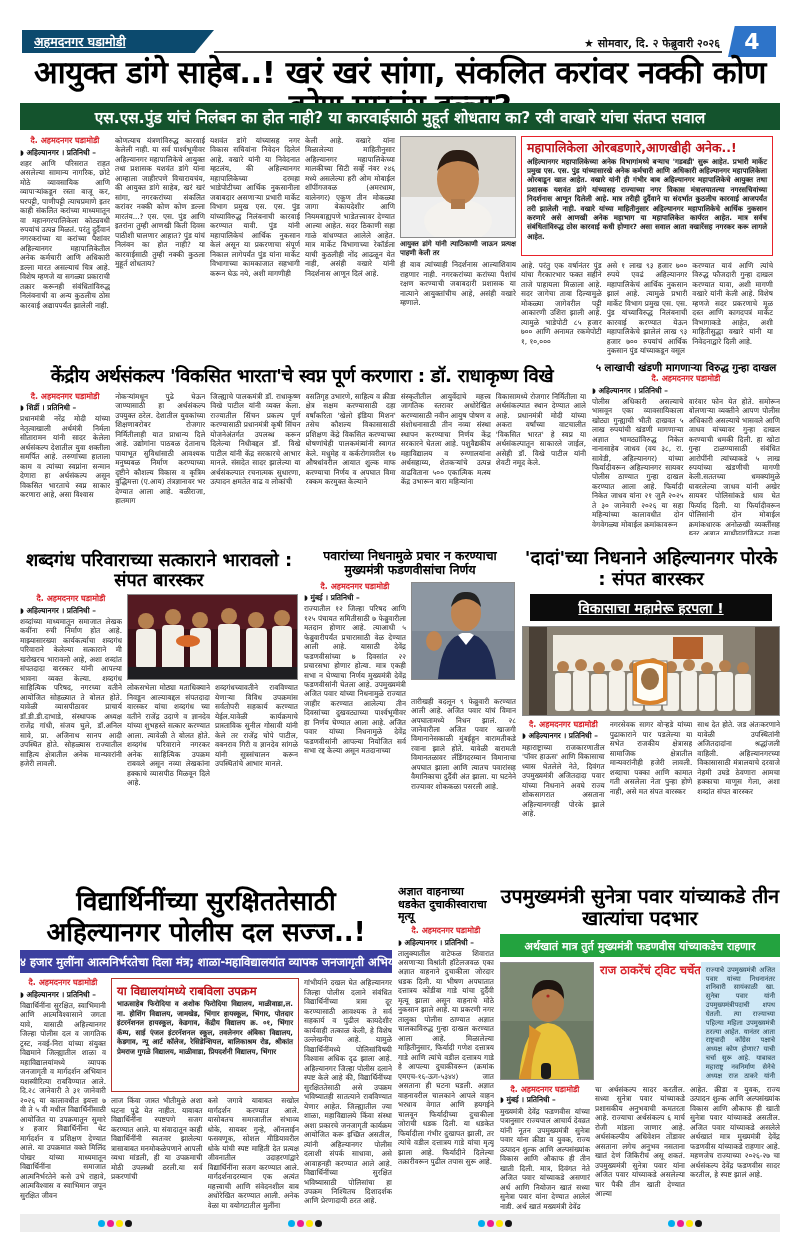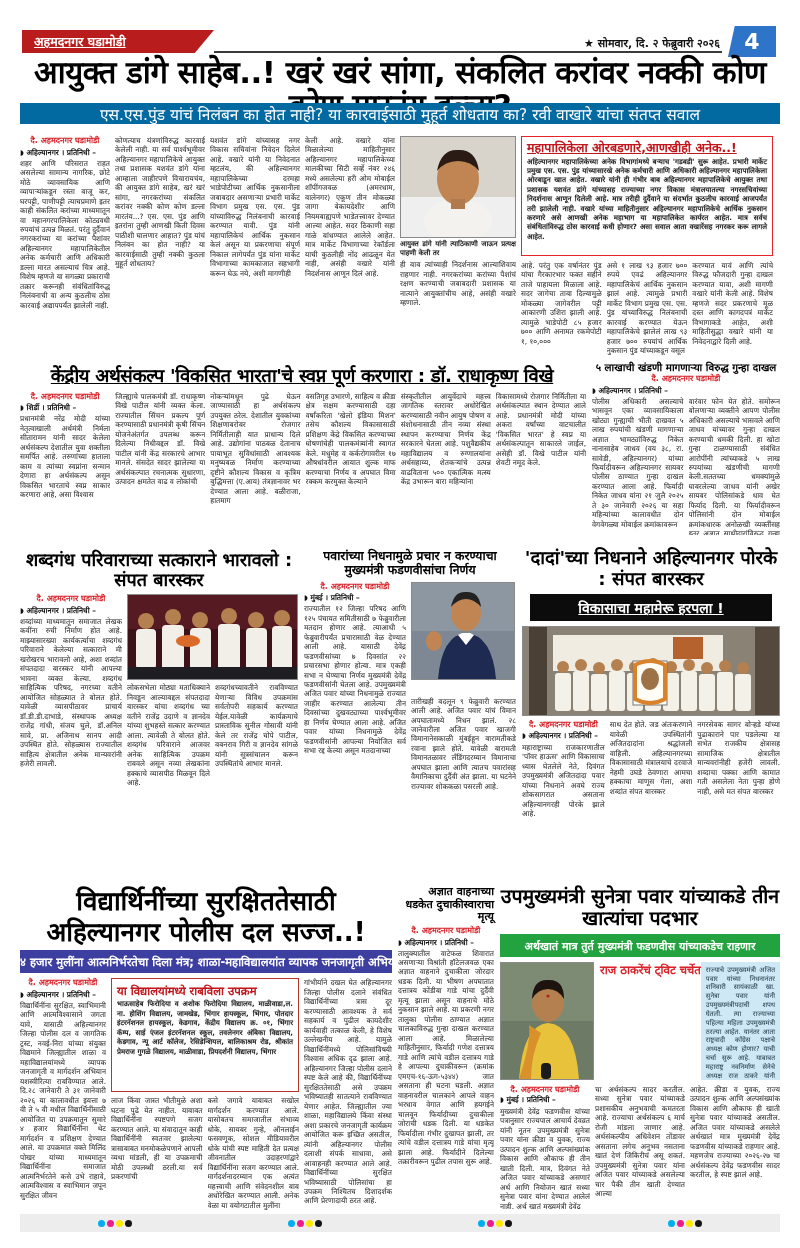--- a/index.html
+++ b/index.html
@@ -1,45 +1,45 @@
 <!DOCTYPE html>
 <html><head>
 <meta charset="utf-8">
 <style>
   html,body{margin:0;padding:0;background:#fff;}
   .page{position:relative;width:800px;height:1248px;background:#fff;overflow:hidden;
         font-family:"DejaVu Sans","Liberation Sans",sans-serif;color:#1a1a1a;}
   .abs{position:absolute;}
   
-  .brand-box{left:22px;top:30px;width:192px;height:23px;background:#b91c1c;
+  .brand-box{left:22px;top:30px;width:192px;height:23px;background:#0c4a6e;
              clip-path:polygon(0 0,100% 0,90% 100%,0 100%);display:flex;align-items:center;}
   .brand-box span{color:#fff;font-weight:bold;font-size:12.5px;text-decoration:underline;padding-left:12px;}
   .mast-line{left:214px;top:51px;width:508px;height:2px;background:#3a3a3a;}
   .mast-date{left:420px;top:35px;width:300px;text-align:right;font-size:11px;font-weight:bold;color:#111;}
   .pagenum{left:728px;top:26px;width:48px;height:31px;background:#2e74c9;color:#fff;
            display:flex;align-items:center;justify-content:center;font-size:22px;font-weight:bold;
            clip-path:polygon(14% 0,100% 0,100% 100%,0 100%);}
   
   .lead-headline{left:16px;top:56px;width:768px;font-size:31px;font-weight:900;line-height:1.08;
                  text-align:center;color:#000;letter-spacing:-0.5px;}
-  .lead-strip{left:20px;top:103px;width:760px;height:21px;background:#0369a1;color:#fff;
-              display:flex;align-items:center;justify-content:center;font-size:15.5px;font-weight:normal;white-space:nowrap;}
+  .lead-strip{left:20px;top:103px;width:760px;height:27px;background:#14532d;color:#fff;
+              display:flex;align-items:center;justify-content:center;font-size:15.5px;font-weight:bold;white-space:nowrap;}
   
   .col{font-size:7.3px;line-height:1.3;text-align:justify;color:#191919;overflow:hidden;}
   .byline-paper{color:#d8232a;font-weight:bold;font-size:8px;text-align:center;line-height:1.2;}
   .byline-place{font-size:7.4px;font-weight:bold;color:#111;margin:1px 0 2px;}
   .photo{border:1px solid #8a8a8a;display:block;}
   .caption{font-size:6.9px;font-weight:bold;line-height:1.25;text-align:justify;margin-top:2px;}
   
   .lead-body{left:20px;top:136px;width:760px;height:222px;display:flex;gap:5px;}
   .lead-col{flex:0 0 90px;}
   .lead-photo-col{flex:0 0 116px;}
   .lead-box-col{flex:0 0 252px;display:flex;flex-direction:column;}
   .red-box{border:1.5px solid #e8222a;padding:4px 5px;height:110px;overflow:hidden;}
-  .red-box h3{margin:0 0 2px;font-size:12.5px;color:#c0161c;font-weight:bold;line-height:1.1;text-decoration:underline;}
+  .red-box h3{margin:0 0 2px;font-size:12.5px;color:#c0161c;font-weight:bold;line-height:1.1;}
   .red-box div{font-size:7.1px;line-height:1.32;text-align:justify;font-weight:bold;color:#222;}
   .sub-row{display:flex;gap:5px;margin-top:5px;height:96px;}
   .sub-row .col{flex:1;}
   
   .budget-headline{left:18px;top:362px;width:568px;font-size:18.5px;font-weight:900;text-align:center;
                    white-space:nowrap;color:#000;letter-spacing:-0.4px;}
   .budget-body{left:20px;top:392px;width:566px;height:152px;display:flex;gap:5px;}
   .budget-body .col{flex:1;}
   .extortion{left:592px;top:360px;width:188px;height:184px;}
   .extortion h2{margin:0;font-size:10.3px;font-weight:900;text-align:center;white-space:nowrap;color:#000;}
@@ -73,21 +73,21 @@
   .police .content{display:flex;gap:5px;margin-top:5px;height:238px;}
   .police .c1{flex:0 0 86px;}
   .police .mid{flex:0 0 188px;display:flex;flex-direction:column;}
   .police .c4{flex:1;}
   .school-box{border:1px solid #b5342b;padding:4px 5px;height:104px;overflow:hidden;}
   .school-box h4{margin:0 0 2px;font-size:11.5px;color:#c0161c;font-weight:bold;}
   .school-box div{font-size:7px;font-weight:bold;line-height:1.35;text-align:justify;color:#222;}
   .police .mid .under{display:flex;gap:5px;margin-top:4px;flex:1;}
   .police .mid .under .col{flex:1;}
   .accident{left:398px;top:886px;width:96px;height:356px;}
-  .accident h2{margin:0;font-size:11px;font-weight:900;text-align:right;color:#000;line-height:1.15;}
+  .accident h2{margin:0;font-size:11px;font-weight:900;text-align:left;color:#000;line-height:1.15;}
   .sunetra{left:500px;top:886px;width:280px;height:356px;}
   .sunetra .story-h2{font-size:19.5px;}
   .sunetra .strip{margin-top:4px;background:#23a33f;color:#fff;font-size:11px;font-weight:bold;
                   text-align:center;padding:4px 0;white-space:nowrap;overflow:hidden;}
   .sunetra .mid-row{display:flex;gap:6px;margin-top:5px;height:118px;}
   .sunetra .raj{flex:1;display:flex;flex-direction:row;}
   .raj-head{font-size:11.5px;font-weight:bold;color:#d8232a;margin:0 0 2px;}
   .raj-box{background:#cfe8f6;padding:4px 5px;flex:1;font-size:6.7px;line-height:1.32;
            text-align:justify;color:#14323f;overflow:hidden;}
   .sunetra .cols{display:flex;gap:5px;margin-top:5px;height:124px;}
@@ -143,29 +143,29 @@
         <div>अहिल्यानगर महापालिकेच्या अनेक विभागांमध्ये बऱ्याच 'गडबडी' सुरू आहेत. प्रभारी मार्केट प्रमुख एस. एस. पुंड यांच्यासारखे अनेक कर्मचारी आणि अधिकारी अहिल्यानगर महापालिकेला ओरबाडून खात आहेत. वखारे यांनी ही गंभीर बाब अहिल्यानगर महापालिकेचे आयुक्त तथा प्रशासक यशवंत डांगे यांच्यासह राज्याच्या नगर विकास मंत्रालयातल्या नगरसचिवांच्या निदर्शनास आणून दिलेली आहे. मात्र तरीही दुर्दैवाने या संदर्भात कुठलीच कारवाई आजपर्यंत तरी झालेली नाही. वखारे यांच्या माहितीनुसार अहिल्यानगर महापालिकेचे आर्थिक नुकसान करणारे असे आणखी अनेक महाभाग या महापालिकेत कार्यरत आहेत. मात्र सर्वच संबंधितांविरुद्ध ठोस कारवाई कधी होणार? असा सवाल आता वखारेंसह नगरकर करू लागले आहेत.</div>
       </div>
       <div class="sub-row">
         <div class="col">आहे. परंतु एक वर्षानंतर पुंड यांचा गैरकारभार फक्त सहीने ताजे पाहायला मिळाला आहे. सदर जागेचा ताबा दिल्यामुळे मोकळ्या जागेवरील पट्टी आकारणी उशिरा झाली आहे. त्यामुळे भाडेपोटी ८५ हजार ७०० आणि अनामत रकमेपोटी १, १०,०००</div>
         <div class="col">असे १ लाख ९३ हजार ७०० रुपये एवढं अहिल्यानगर महापालिकेचं आर्थिक नुकसान झालं आहे. त्यामुळे प्रभारी मार्केट विभाग प्रमुख एस. एस. पुंड यांच्याविरुद्ध निलंबनाची कारवाई करण्यात येऊन महापालिकेचे झालेलं लाख ९३ हजार ७०० रुपयांचं आर्थिक नुकसान पुंड यांच्याकडून वसूल</div>
         <div class="col">करण्यात यावं आणि त्यांचे विरुद्ध फौजदारी गुन्हा दाखल करण्यात यावा, अशी मागणी वखारे यांनी केली आहे. विशेष म्हणजे सदर प्रकरणाचे मूळ दस्त आणि कागदपत्रं मार्केट विभागाकडे आहेत, अशी माहितीसुद्धा वखारे यांनी या निवेदनाद्वारे दिली आहे.</div>
       </div>
     </div>
   </div>
 
-  <h2 class="abs budget-headline" style="margin:0;text-decoration:underline;">केंद्रीय अर्थसंकल्प 'विकसित भारता'चे स्वप्न पूर्ण करणारा : डॉ. राधाकृष्ण विखे</h2>
+  <h2 class="abs budget-headline" style="margin:0;">केंद्रीय अर्थसंकल्प 'विकसित भारता'चे स्वप्न पूर्ण करणारा : डॉ. राधाकृष्ण विखे</h2>
   <div class="abs budget-body">
     <div class="col">
       <div class="byline-paper">दै. अहमदनगर घडामोडी</div>
       <div class="byline-place">◗ शिर्डी । प्रतिनिधी –</div>
       <span>प्रधानमंत्री नरेंद्र मोदी यांच्या नेतृत्वाखाली अर्थमंत्री निर्मला सीतारामन यांनी सादर केलेला अर्थसंकल्प देशातील युवा शक्तीला समर्पित आहे. तरुणांच्या हाताला काम व त्यांच्या स्वप्नांना सन्मान देणारा हा अर्थसंकल्प असून विकसित भारताचे स्वप्न साकार करणारा आहे, असा विश्वास</span>
     </div>
+    <div class="col">नोकऱ्यांमधून पुढे घेऊन जाण्यासाठी हा अर्थसंकल्प उपयुक्त ठरेल. देशातील युवकांच्या शिक्षणाबरोबर रोजगार निर्मितीलाही यात प्राधान्य दिले आहे. उद्योगांना पाठबळ देतानाच पायाभूत सुविधांसाठी आवश्यक मनुष्यबळ निर्माण करण्याच्या दृष्टीने कौशल्य विकास व कृत्रिम बुद्धिमत्ता (ए.आय) तंत्रज्ञानावर भर देण्यात आला आहे. बळीराजा, हातमाग</div>
     <div class="col">जिल्ह्याचे पालकमंत्री डॉ. राधाकृष्ण विखे पाटील यांनी व्यक्त केला. राज्यातील सिंचन प्रकल्प पूर्ण करण्यासाठी प्रधानमंत्री कृषी सिंचन योजनेअंतर्गत उपलब्ध करून दिलेल्या निधीबद्दल डॉ. विखे पाटील यांनी केंद्र सरकारचे आभार मानले. संसदेत सादर झालेल्या या अर्थसंकल्पात रचनात्मक सुधारणा, उत्पादन क्षमतेत वाढ व लोकांची</div>
-    <div class="col">नोकऱ्यांमधून पुढे घेऊन जाण्यासाठी हा अर्थसंकल्प उपयुक्त ठरेल. देशातील युवकांच्या शिक्षणाबरोबर रोजगार निर्मितीलाही यात प्राधान्य दिले आहे. उद्योगांना पाठबळ देतानाच पायाभूत सुविधांसाठी आवश्यक मनुष्यबळ निर्माण करण्याच्या दृष्टीने कौशल्य विकास व कृत्रिम बुद्धिमत्ता (ए.आय) तंत्रज्ञानावर भर देण्यात आला आहे. बळीराजा, हातमाग</div>
     <div class="col">वसतिगृह उभारणे, साहित्य व क्रीडा क्षेत्र सक्षम करण्यासाठी दहा वर्षांकरिता 'खेलो इंडिया मिशन' तसेच कौशल्य विकासासाठी प्रशिक्षण केंद्रे विकसित करण्याच्या घोषणांचेही पालकमंत्र्यांनी स्वागत केले. मधुमेह व कर्करोगावरील १७ औषधांवरील आयात शुल्क माफ करण्याचा निर्णय व अपघात विमा रक्कम करमुक्त केल्याने</div>
     <div class="col">संस्कृतीतील आयुर्वेदाचे महत्त्व जागतिक स्तरावर अधोरेखित करण्यासाठी नवीन आयुष पोषण व संशोधनासाठी तीन नव्या संस्था स्थापन करण्याचा निर्णय केंद्र सरकारने घेतला आहे. पशुवैद्यकीय महाविद्यालय व रुग्णालयांना अर्थसहाय्य, शेतकऱ्यांचे उत्पन्न वाढविताना ५०० एकात्मिक मत्स्य केंद्र उभारून बारा महिन्यांना</div>
     <div class="col">विकासामध्ये रोजगार निर्मितीला या अर्थसंकल्पात स्थान देण्यात आले आहे. प्रधानमंत्री मोदी यांच्या अकरा वर्षांच्या वाटचालीत 'विकसित भारत' हे स्वप्न या अर्थसंकल्पातून साकारले जाईल, असेही डॉ. विखे पाटील यांनी शेवटी नमूद केले.</div>
   </div>
 
   <div class="abs extortion">
     <h2>५ लाखाची खंडणी मागणाऱ्या विरुद्ध गुन्हा दाखल</h2>
     <div class="byline-paper">दै. अहमदनगर घडामोडी</div>
     <div class="byline-place">◗ अहिल्यानगर । प्रतिनिधी –</div>
     <div class="cols">
@@ -199,21 +199,21 @@
               <circle cx="45" cy="22" r="8"></circle>
               <circle cx="72" cy="25" r="8"></circle>
             <circle cx="101" cy="21" r="8"></circle>
               <circle cx="128" cy="25" r="8"></circle>
               <circle cx="154" cy="23" r="8"></circle>
           </g>
           <ellipse cx="60" cy="46" rx="12" ry="6" fill="#d96a2a"></ellipse>
           <rect x="0" y="72" width="169" height="12" fill="#1e1e22"></rect>
         </svg>
         <div class="under">
-          <div class="col">लोकसभेला मोठ्या मताधिक्याने निवडून आल्याबद्दल संपतदादा बारस्कर यांचा शब्दगंध च्या वतीने राजेंद्र उदाणे व ज्ञानदेव यांच्या शुभहस्ते सत्कार करण्यात आला. त्यावेळी ते बोलत होते. शब्दगंध परिवाराने आजवर अनेक साहित्यिक उपक्रम राबवले असून नव्या लेखकांना हक्काचे व्यासपीठ मिळवून दिले आहे.</div>
+          <div class="col">लोकसभेला मोठ्या मताधिक्याने निवडून आल्याबद्दल संपतदादा बारस्कर यांचा शब्दगंध च्या वतीने राजेंद्र उदाणे व ज्ञानदेव यांच्या शुभहस्ते सत्कार करण्यात आला. त्यावेळी ते बोलत होते. शब्दगंध परिवाराने नगरकर अनेक साहित्यिक उपक्रम राबवले असून नव्या लेखकांना हक्काचे व्यासपीठ मिळवून दिले आहे.</div>
           <div class="col">शब्दगंधच्यावतीने राबविण्यात येणाऱ्या विविध उपक्रमांस सर्वतोपरी सहकार्य करण्यात येईल.यावेळी कार्यक्रमाचे प्रास्ताविक सुनील गोसावी यांनी केले तर राजेंद्र चोपे पाटील, बबनराव गिरी व ज्ञानदेव सांगळे यांनी सूत्रसंचालन करून उपस्थितांचे आभार मानले.</div>
         </div>
       </div>
     </div>
   </div>
 
   <div class="abs pawar">
     <h2 class="story-h2">पवारांच्या निधनामुळे प्रचार न करण्याचा मुख्यमंत्री फडणवीसांचा निर्णय</h2>
     <div class="content">
       <div class="c1">
@@ -274,22 +274,22 @@
       <rect x="110" y="34" width="34" height="44" fill="#fffdf6" stroke="#777"></rect>
       <ellipse cx="127" cy="52" rx="9" ry="11" fill="#9c7246"></ellipse>
       <path d="M112 38 Q127 30 142 38 L142 72 Q127 80 112 72Z" fill="none" stroke="#d9822b" stroke-width="4"></path>
     </svg>
     <div class="cols">
       <div class="col">
         <div class="byline-paper">दै. अहमदनगर घडामोडी</div>
         <div class="byline-place">◗ अहिल्यानगर । प्रतिनिधी –</div>
         <span>महाराष्ट्राच्या राजकारणातील 'पॉवर हाऊस' आणि विकासाचा ध्यास घेतलेले नेते, दिवंगत उपमुख्यमंत्री अजितदादा पवार यांच्या निधनाने अवघे राज्य शोकसागरात असताना अहिल्यानगरही पोरके झाले आहे.</span>
       </div>
+      <div class="col">नगरसेवक सागर बोऱ्हडे यांच्या पुढाकाराने पार पडलेल्या या सभेत राजकीय क्षेत्रासह सामाजिक क्षेत्रातील मान्यवरांनीही हजेरी लावली. शब्दाचा पक्का आणि कामात गती असलेला नेता पुन्हा होणे नाही, असे मत संपत बारस्कर</div>
       <div class="col">साथ देत होते. जड अंतःकरणाने यावेळी उपस्थितांनी अजितदादांना श्रद्धांजली वाहिली. अहिल्यानगरच्या विकासासाठी मंत्रालयाचे दरवाजे नेहमी उघडे ठेवणारा आमचा हक्काचा माणूस गेला, अशा शब्दांत संपत बारस्कर</div>
-      <div class="col">नगरसेवक सागर बोऱ्हडे यांच्या पुढाकाराने पार पडलेल्या या सभेत राजकीय क्षेत्रासह सामाजिक क्षेत्रातील मान्यवरांनीही हजेरी लावली. शब्दाचा पक्का आणि कामात गती असलेला नेता पुन्हा होणे नाही, असे मत संपत बारस्कर</div>
     </div>
   </div>
 
   <div class="abs police">
     <h2 class="story-h2">विद्यार्थिनींच्या सुरक्षिततेसाठी अहिल्यानगर पोलीस दल सज्ज..!</h2>
     <div class="strip">४ हजार मुलींना आत्मनिर्भरतेचा दिला मंत्र; शाळा-महाविद्यालयांत व्यापक जनजागृती अभियान</div>
     <div class="content">
       <div class="c1">
         <div class="byline-paper">दै. अहमदनगर घडामोडी</div>
         <div class="byline-place">◗ अहिल्यानगर । प्रतिनिधी –</div>

